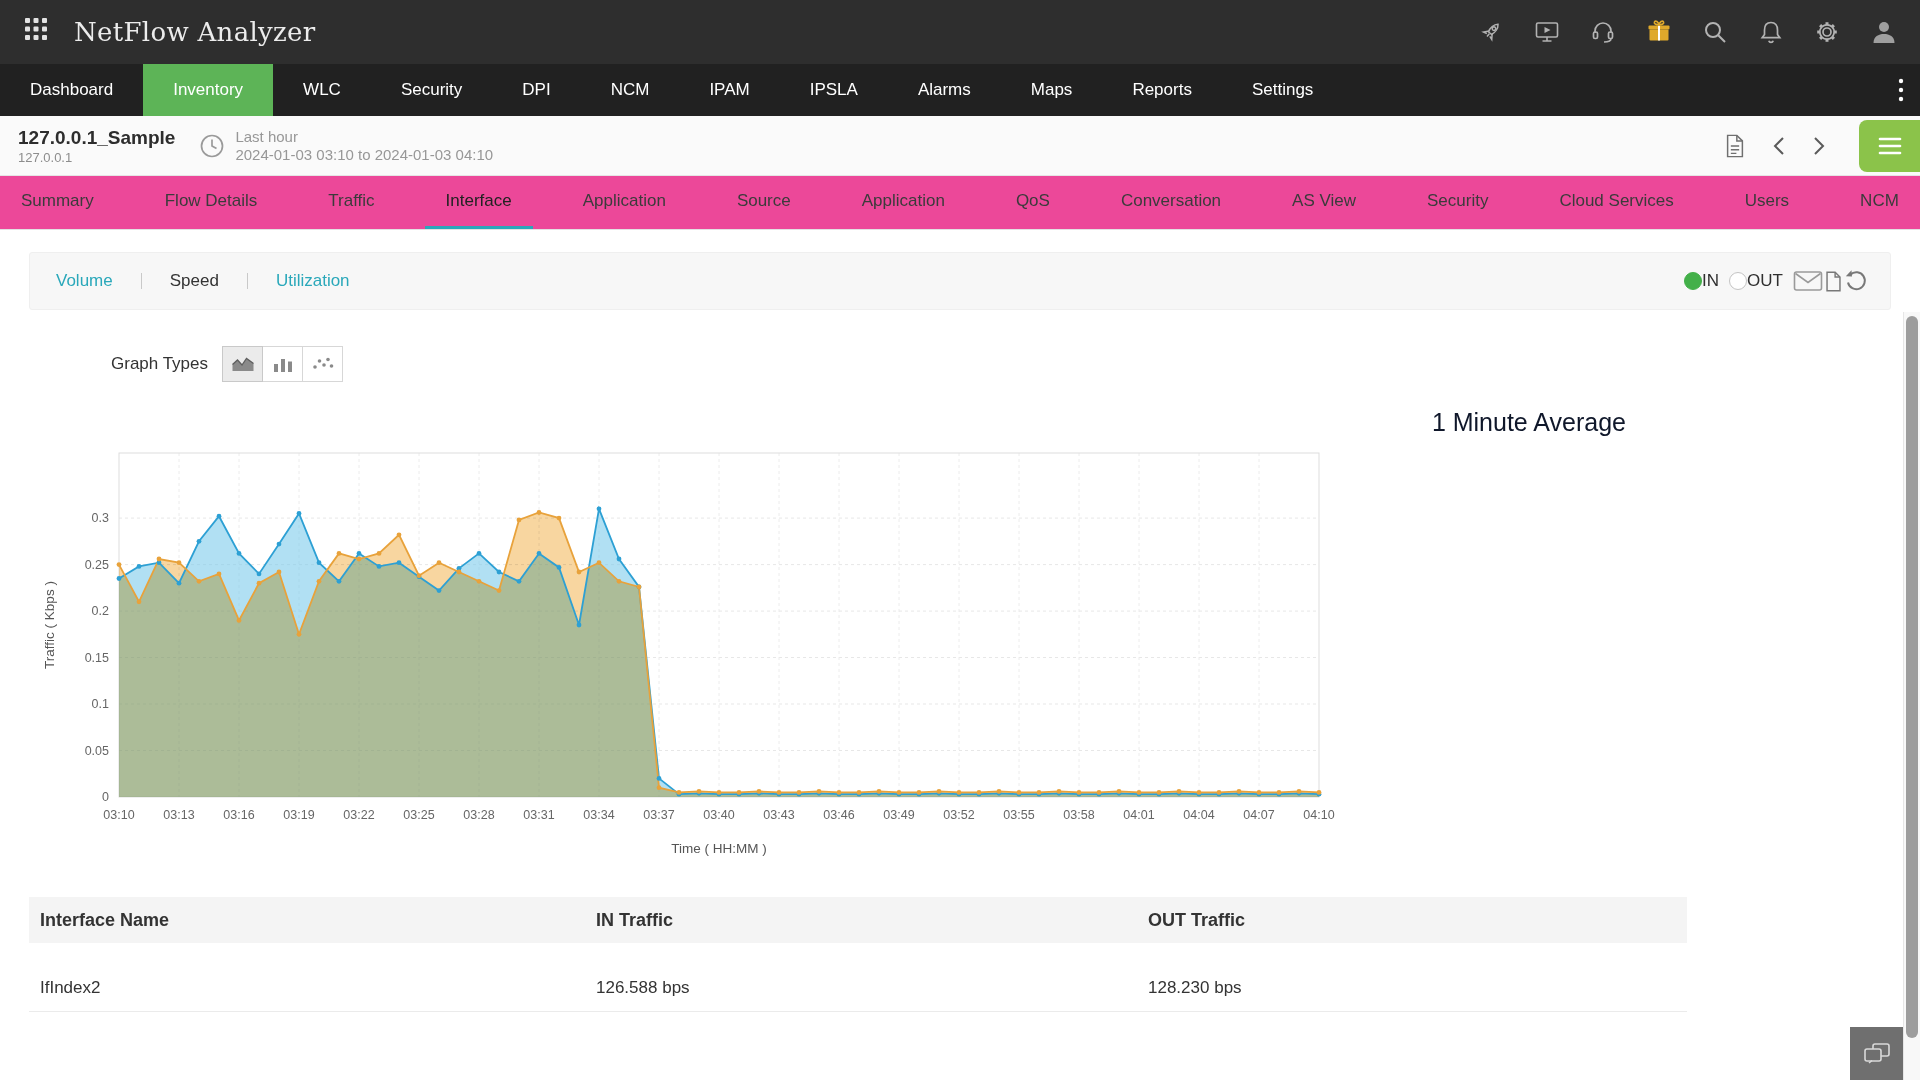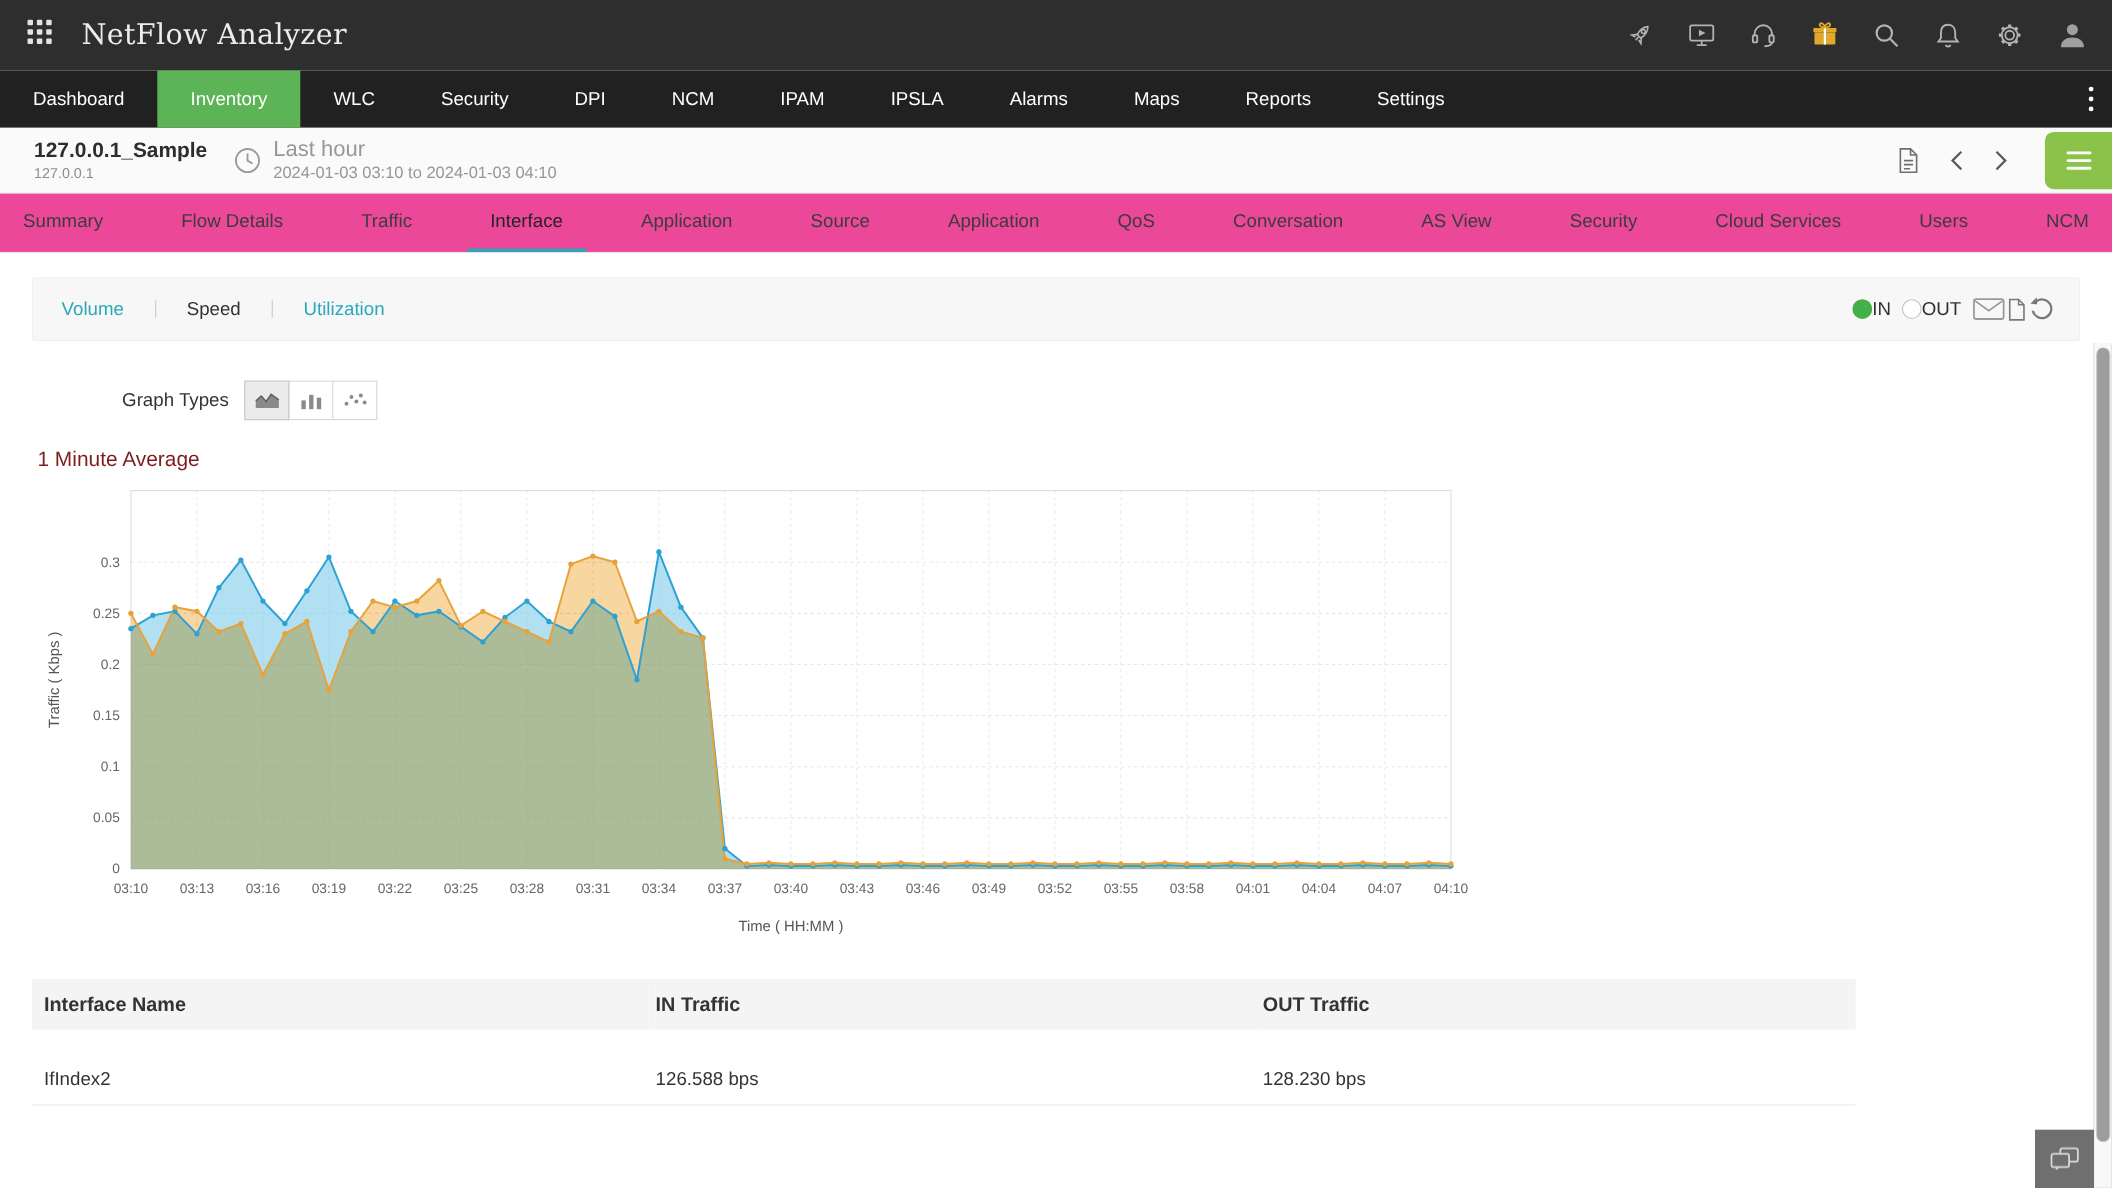--- a/index.html
+++ b/index.html
@@ -13,26 +13,26 @@
   .topbar-right{margin-left:auto;display:flex;align-items:center;gap:30px}
   .icon-btn{background:none;border:none;display:flex;align-items:center;justify-content:center;cursor:pointer;padding:0}
 
   
   .mainnav{height:52px;background:#212121;display:flex;align-items:stretch;position:relative;padding-right:60px}
   .nav-item{display:flex;align-items:center;padding:0 30px;font-size:17px;color:#fff;cursor:pointer;white-space:nowrap}
   .nav-item.active{background:#5db457}
   .nav-kebab{position:absolute;right:16px;top:0;height:100%;display:flex;align-items:center;cursor:pointer}
 
   
-  .device-header{height:60px;background:#fafafa;border-bottom:1px solid #e5e5e5;display:flex;align-items:center;padding-left:31px}
+  .device-header{height:60px;background:#fafafa;border-bottom:1px solid #e5e5e5;display:flex;align-items:center;padding-left:18px}
   .device-name{font-size:19px;font-weight:bold;color:#2d2d2d}
   .device-ip{font-size:13px;color:#8d8d8d;margin-top:1px}
   .dh-clock{margin-left:24px;display:flex}
   .period{margin-left:10px}
-  .period-label{font-size:20px;color:#979797}
+  .period-label{font-size:15px;color:#979797}
   .period-range{font-size:15px;color:#979797;margin-top:1px}
   .dh-actions{margin-left:auto;display:flex;align-items:center;gap:24px;height:100%}
   .green-menu-btn{width:61px;height:52px;background:#8bc34a;border:none;border-radius:8px 0 0 8px;
     display:flex;align-items:center;justify-content:center;cursor:pointer;margin-left:8px}
 
   
   .subtabs{height:54px;background:#ec4899;border-bottom:1px solid #e2e2e2;display:flex;justify-content:space-between}
   .subtab{display:flex;align-items:center;padding:0 21px;font-size:17px;color:#3b3b3b;cursor:pointer;border-bottom:3px solid transparent}
   .subtab.active{border-bottom-color:#2aa8ba;color:#222}
 
@@ -52,21 +52,21 @@
   
   .graph-types-row{margin:36px 0 0 111px;display:flex;align-items:center;gap:15px;height:36px}
   .gt-label{font-size:17px;color:#333}
   .gt-group{display:flex}
   .gt-btn{width:41px;height:36px;background:#fff;border:1px solid #d7d7d7;margin-left:-1px;
     display:flex;align-items:center;justify-content:center;cursor:pointer}
   .gt-btn.selected{background:#ebebeb;border-color:#c9c9c9;position:relative;z-index:1}
 
   
   .chart-section{margin-top:26px}
-  .chart-title{margin-left:34px;width:1592px;text-align:left;font-size:19px;color:#7f1d1d}
+  .chart-title{margin-left:34px;width:1592px;text-align:right;font-size:25px;color:#0f172a}
   .chart-flex{display:flex;align-items:flex-start;margin-left:34px}
   .legend{margin-left:26px;margin-top:22px}
   .legend-item{display:flex;align-items:center;gap:11px;margin-bottom:15px;font-size:18px;color:#333}
   .legend-dot{width:15px;height:15px;border-radius:50%;flex:none}
 
   
   .iface-table{margin:30px 0 0 29px;width:1658px;border-collapse:collapse}
   .iface-table th{background:#f4f4f4;text-align:left;font-size:18px;color:#333;height:46px;font-weight:bold}
   .iface-table td{font-size:17px;color:#333;height:46px;border-bottom:1px solid #ebebeb}
   .iface-table .c1{padding-left:11px}

